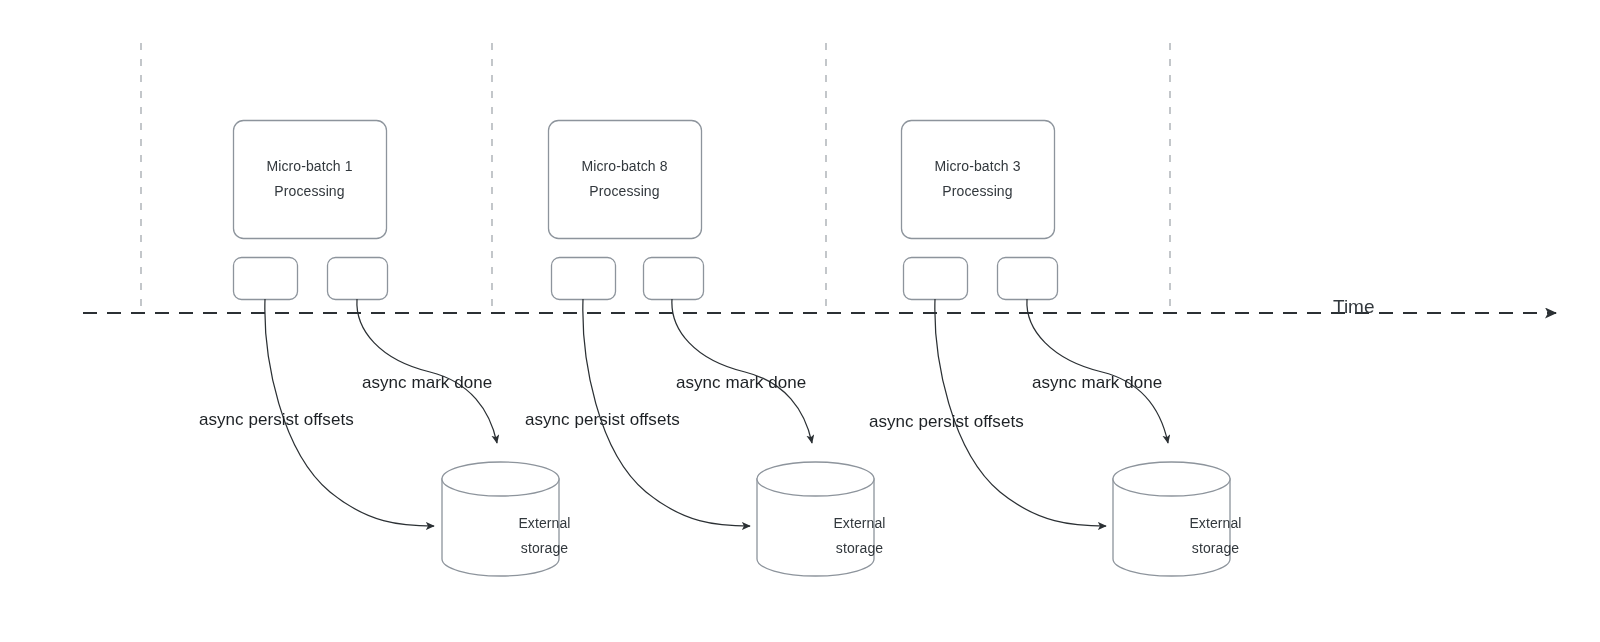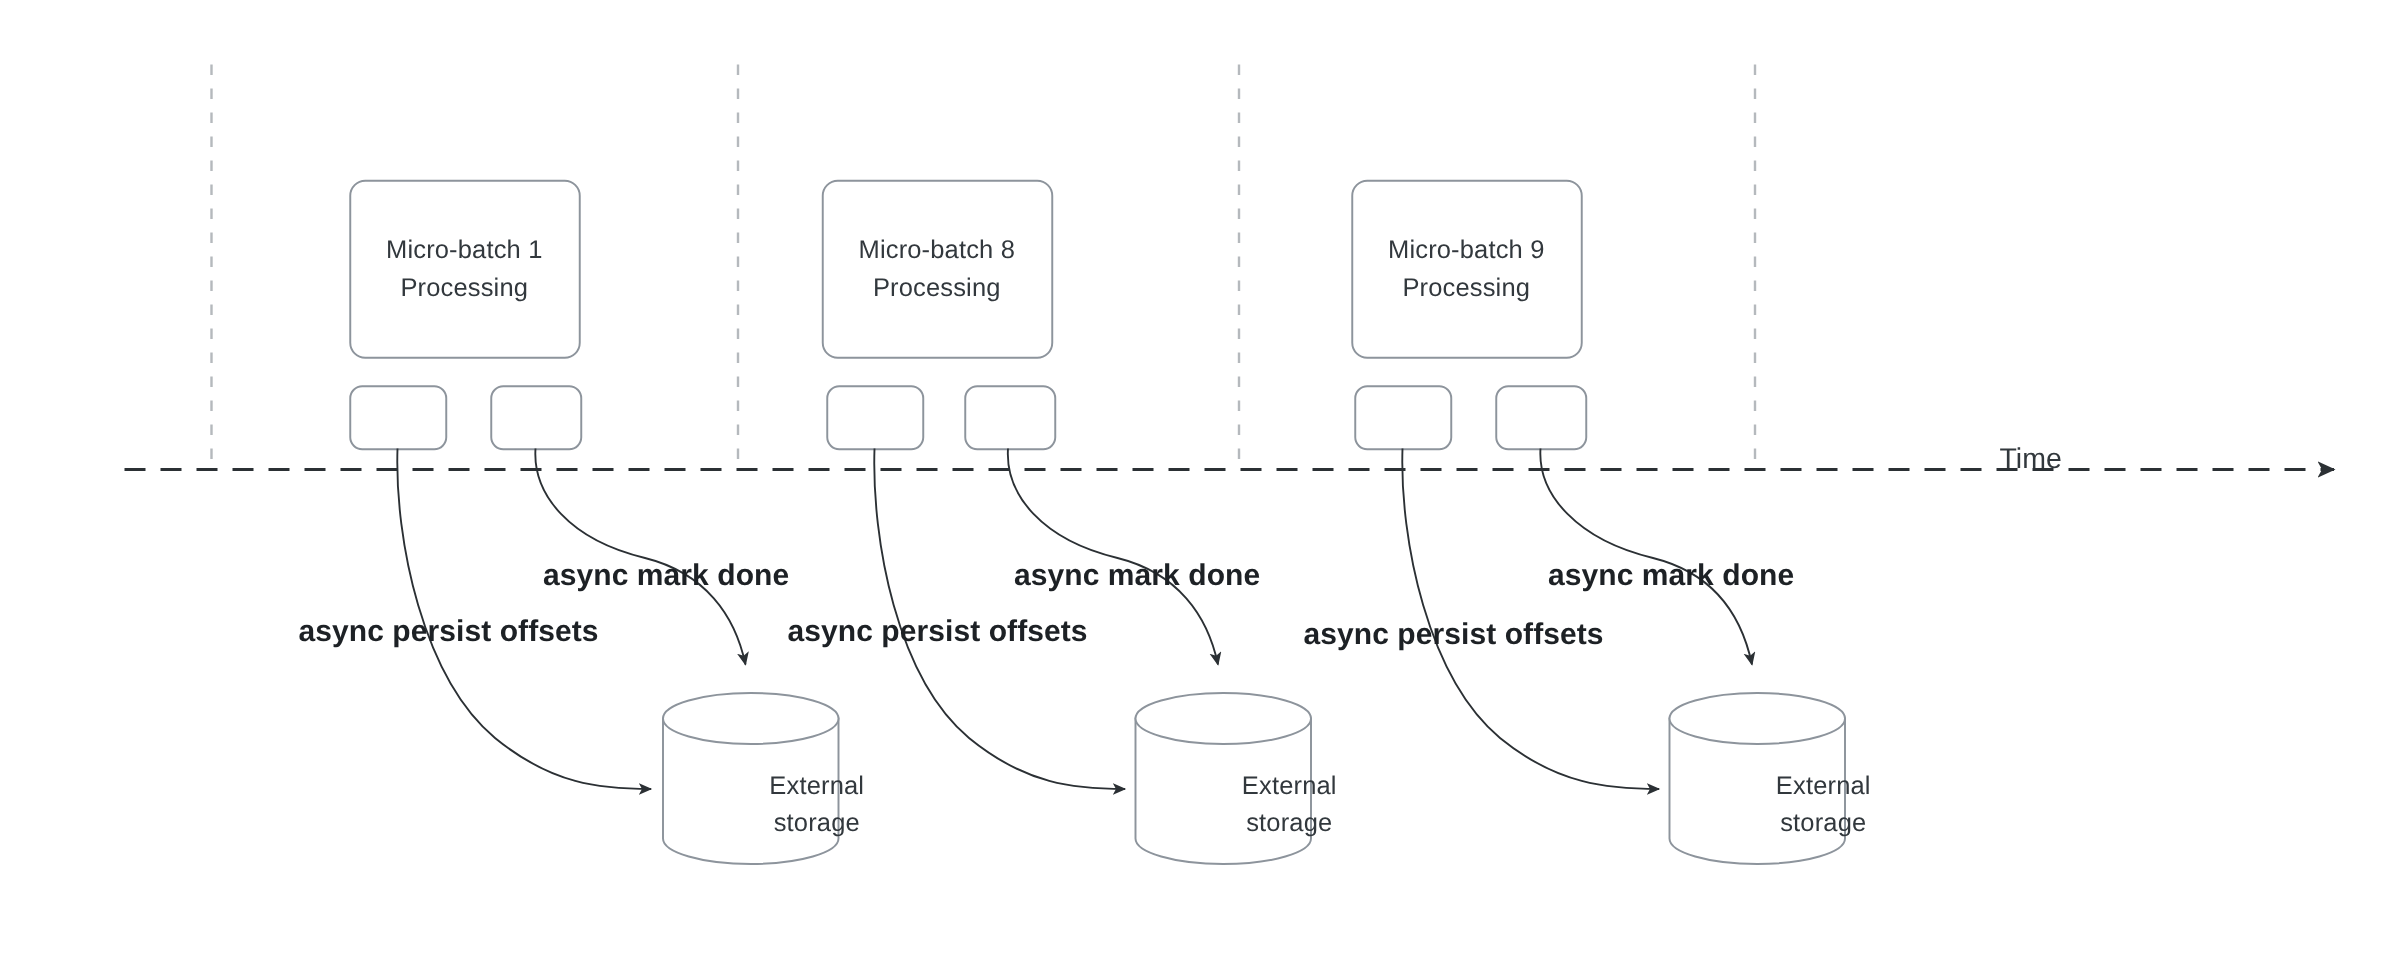--- a/index.html
+++ b/index.html
@@ -25,40 +25,40 @@
     height: 642px;
   }
   .node-label {
     position: absolute;
     display: flex;
     flex-direction: column;
     align-items: center;
     justify-content: center;
     text-align: center;
     color: #32383d;
-    font-size: 17px;
+    font-size: 14px;
     line-height: 25px;
     letter-spacing: 0.1px;
     pointer-events: none;
     white-space: nowrap;
   }
   .batch-label {
     width: 153px;
     height: 118px;
   }
   .cyl-label {
     width: 117px;
     height: 110px;
     padding-left: 44px;
   }
   .edge-label {
     position: absolute;
     color: #1d2125;
-    font-size: 20px;
-    font-weight: bold;
+    font-size: 17px;
+    font-weight: normal;
     letter-spacing: 0.05px;
     white-space: nowrap;
   }
   .time-label {
     position: absolute;
     color: #32383d;
     font-size: 19px;
     white-space: nowrap;
     margin-top: 40px;
   }
@@ -134,21 +134,21 @@
         <span>Micro-batch 8</span>
         <span>Processing</span>
       </div>
       <div class="node-label cyl-label" style="left: 757px; top: 481px;">
         <span>External</span>
         <span>storage</span>
       </div>
       <div class="edge-label" style="left: 525px; top: 410px;">async persist offsets</div>
       <div class="edge-label" style="left: 676px; top: 373px;">async mark done</div>
       <div class="node-label batch-label" style="left: 901px; top: 120px;">
-        <span>Micro-batch 9</span>
+        <span>Micro-batch 3</span>
         <span>Processing</span>
       </div>
       <div class="node-label cyl-label" style="left: 1113px; top: 481px;">
         <span>External</span>
         <span>storage</span>
       </div>
       <div class="edge-label" style="left: 869px; top: 412px;">async persist offsets</div>
       <div class="edge-label" style="left: 1032px; top: 373px;">async mark done</div>
       <div class="time-label" style="left: 1333px; top: 256px;">Time</div>
     </div>

